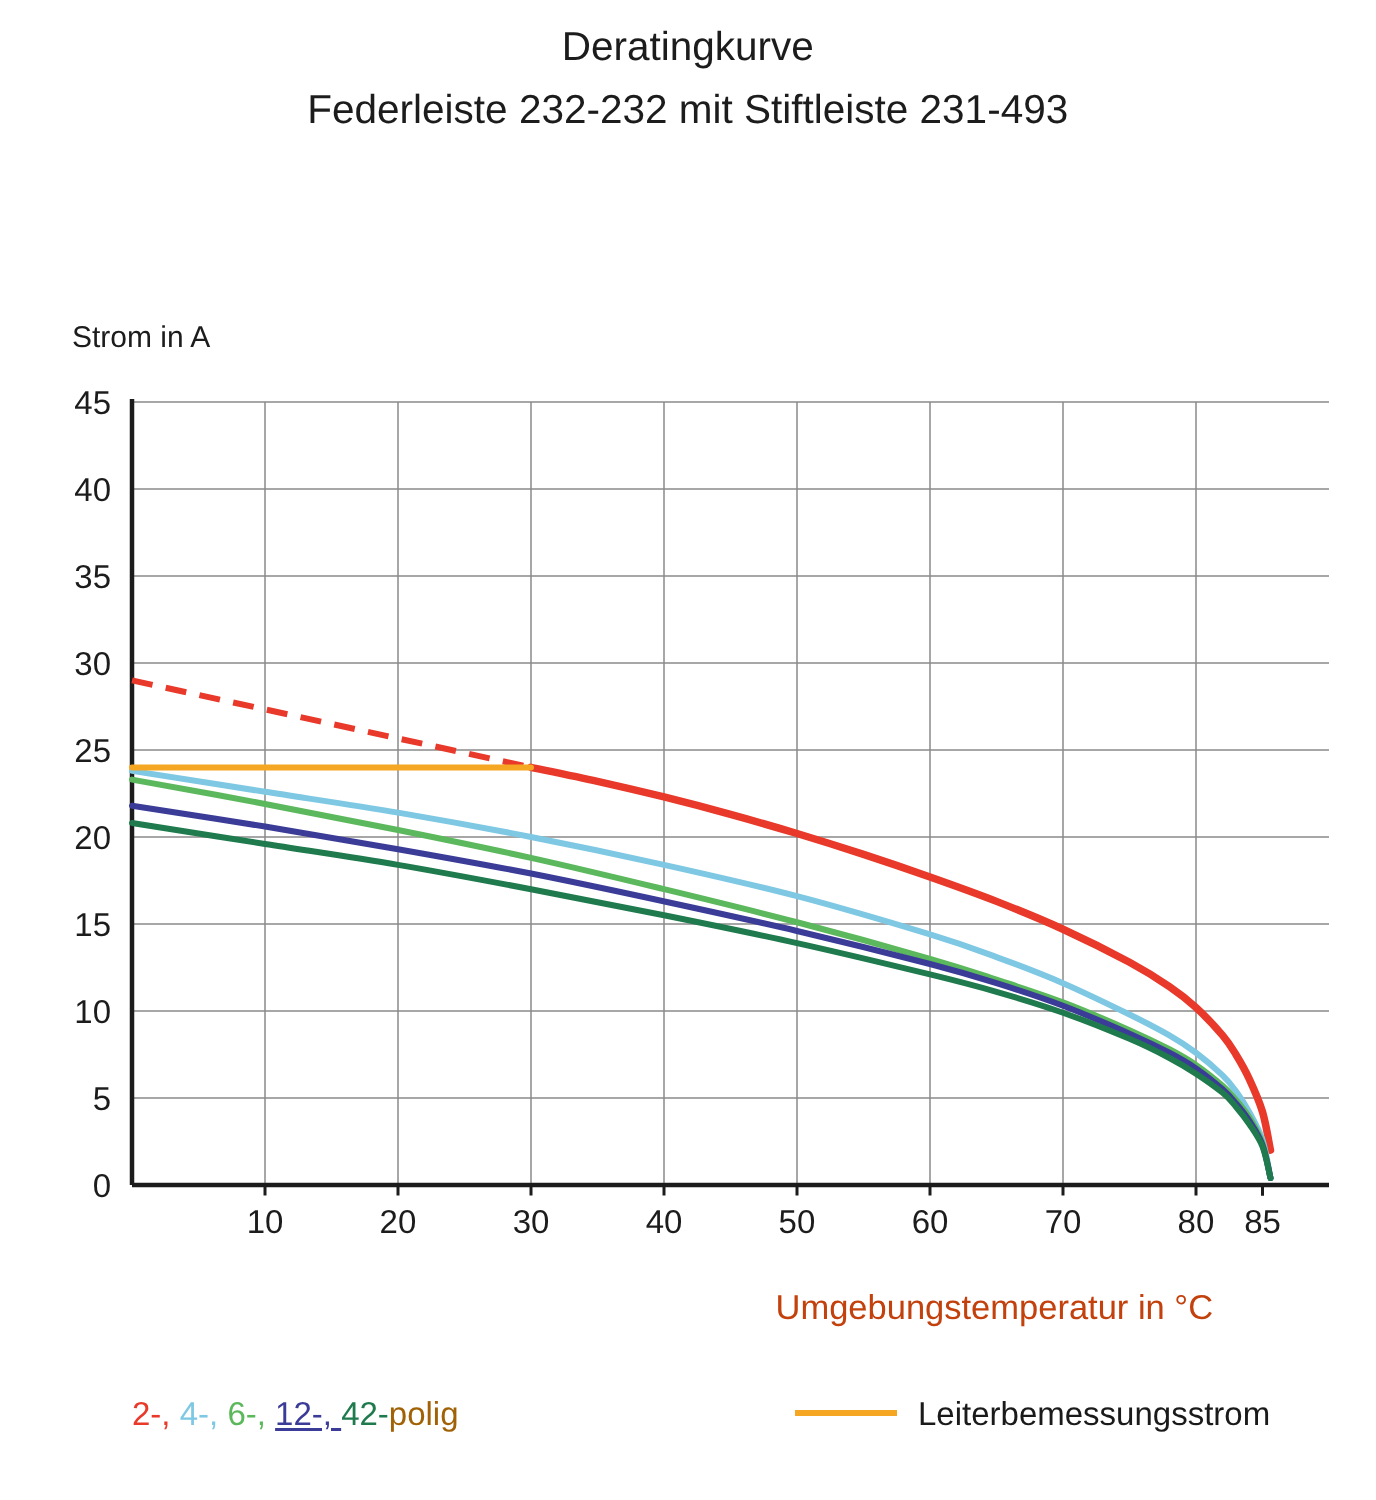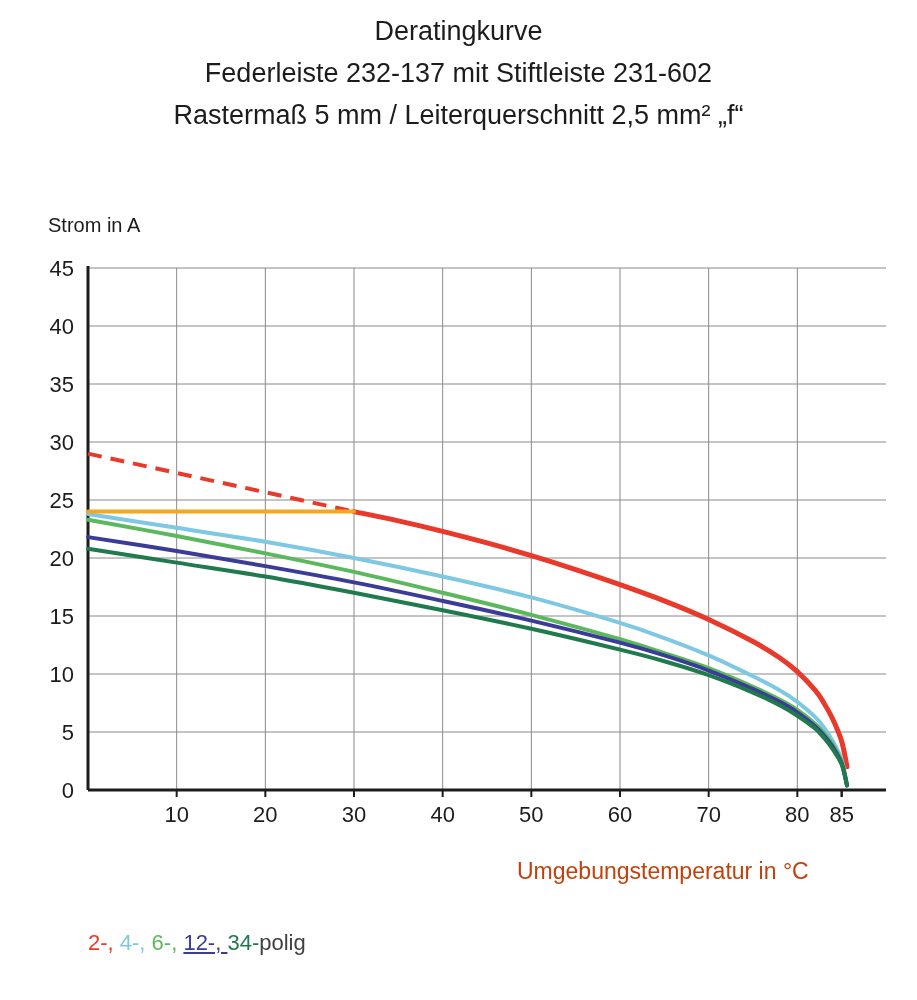--- a/index.html
+++ b/index.html
@@ -80,22 +80,21 @@
     font-size: 22px;
     fill: #1c1c1c;
     font-family: "Liberation Sans", sans-serif;
   }
 </style>
 </head>
 <body>
 
 <div class="title-block">
   <div class="title-line">Deratingkurve</div>
-  <div class="title-line">Federleiste 232-137 mit Stiftleiste 231-602</div>
-  <div class="title-line">Rastermaß 5 mm / Leiterquerschnitt 2,5 mm² „f“</div>
+  <div class="title-line">Federleiste 232-232 mit Stiftleiste 231-493</div>
 </div>
 
 <div class="y-axis-label">Strom in A</div>
 <div class="x-axis-label">Umgebungstemperatur in °C</div>
 
 <svg class="plot" id="plot-svg" width="917" height="900">
     <line x1="176.66666666666666" y1="268" x2="176.66666666666666" y2="790" stroke="#8a8a8a" stroke-width="1"></line>
     <line x1="265.3333333333333" y1="268" x2="265.3333333333333" y2="790" stroke="#8a8a8a" stroke-width="1"></line>
     <line x1="354" y1="268" x2="354" y2="790" stroke="#8a8a8a" stroke-width="1"></line>
     <line x1="442.66666666666663" y1="268" x2="442.66666666666663" y2="790" stroke="#8a8a8a" stroke-width="1"></line>
@@ -146,14 +145,17 @@
     <path d="M88.00,453.60 L354.00,511.60" fill="none" stroke="#e8392a" stroke-width="4" stroke-dasharray="14 9" stroke-linecap="butt"></path>
     <path d="M354.00,511.60 C361.39,513.15 383.56,517.59 398.33,520.88 C413.11,524.17 427.89,527.65 442.67,531.32 C457.44,534.99 472.22,538.86 487.00,542.92 C501.78,546.98 516.56,551.23 531.33,555.68 C546.11,560.13 560.89,564.77 575.67,569.60 C590.44,574.43 605.22,579.46 620.00,584.68 C634.78,589.90 649.56,595.12 664.33,600.92 C679.11,606.72 693.89,612.71 708.67,619.48 C723.44,626.25 741.18,635.14 753.00,641.52 C764.82,647.90 772.21,652.73 779.60,657.76 C786.99,662.79 791.42,666.27 797.33,671.68 C803.24,677.09 810.63,685.02 815.07,690.24 C819.50,695.46 820.98,698.17 823.93,703.00 C826.89,707.83 829.84,712.86 832.80,719.24 C835.76,725.62 839.30,733.35 841.67,741.28 C844.03,749.21 846.10,762.55 846.99,766.80" fill="none" stroke="#e8392a" stroke-width="5" stroke-linecap="round" stroke-linejoin="round"></path>
     <path d="M88.00,513.92 C102.78,516.24 147.11,523.20 176.67,527.84 C206.22,532.48 235.78,536.73 265.33,541.76 C294.89,546.79 324.44,552.20 354.00,558.00 C383.56,563.80 413.11,569.99 442.67,576.56 C472.22,583.13 501.78,589.71 531.33,597.44 C560.89,605.17 597.83,616.19 620.00,622.96 C642.17,629.73 649.56,632.63 664.33,638.04 C679.11,643.45 693.89,649.06 708.67,655.44 C723.44,661.82 741.18,670.52 753.00,676.32 C764.82,682.12 772.21,685.99 779.60,690.24 C786.99,694.49 791.42,697.39 797.33,701.84 C803.24,706.29 810.63,712.67 815.07,716.92 C819.50,721.17 820.98,723.30 823.93,727.36 C826.89,731.42 829.84,735.87 832.80,741.28 C835.76,746.69 839.30,752.49 841.67,759.84 C844.03,767.19 846.10,781.11 846.99,785.36" fill="none" stroke="#7ec8e3" stroke-width="4" stroke-linecap="round" stroke-linejoin="round"></path>
     <path d="M88.00,519.72 C102.78,522.43 147.11,530.35 176.67,535.96 C206.22,541.57 235.78,547.37 265.33,553.36 C294.89,559.35 324.44,565.35 354.00,571.92 C383.56,578.49 413.11,585.65 442.67,592.80 C472.22,599.95 501.78,607.11 531.33,614.84 C560.89,622.57 597.83,632.82 620.00,639.20 C642.17,645.58 649.56,648.29 664.33,653.12 C679.11,657.95 693.89,662.59 708.67,668.20 C723.44,673.81 741.18,681.54 753.00,686.76 C764.82,691.98 772.21,695.65 779.60,699.52 C786.99,703.39 791.42,705.90 797.33,709.96 C803.24,714.02 810.63,720.01 815.07,723.88 C819.50,727.75 820.98,729.68 823.93,733.16 C826.89,736.64 829.84,739.93 832.80,744.76 C835.76,749.59 839.30,755.39 841.67,762.16 C844.03,768.93 846.10,781.49 846.99,785.36" fill="none" stroke="#5cb85c" stroke-width="4" stroke-linecap="round" stroke-linejoin="round"></path>
     <path d="M88.00,537.12 C102.78,539.44 147.11,546.21 176.67,551.04 C206.22,555.87 235.78,560.90 265.33,566.12 C294.89,571.34 324.44,576.56 354.00,582.36 C383.56,588.16 413.11,594.54 442.67,600.92 C472.22,607.30 501.78,613.68 531.33,620.64 C560.89,627.60 597.83,636.88 620.00,642.68 C642.17,648.48 649.56,650.80 664.33,655.44 C679.11,660.08 693.89,664.91 708.67,670.52 C723.44,676.13 741.18,683.86 753.00,689.08 C764.82,694.30 772.21,697.97 779.60,701.84 C786.99,705.71 791.42,708.22 797.33,712.28 C803.24,716.34 810.63,722.33 815.07,726.20 C819.50,730.07 820.98,732.00 823.93,735.48 C826.89,738.96 829.84,742.44 832.80,747.08 C835.76,751.72 839.30,756.94 841.67,763.32 C844.03,769.70 846.10,781.69 846.99,785.36" fill="none" stroke="#3b3b98" stroke-width="4" stroke-linecap="round" stroke-linejoin="round"></path>
     <path d="M88.00,548.72 C102.78,551.04 147.11,558.00 176.67,562.64 C206.22,567.28 235.78,571.53 265.33,576.56 C294.89,581.59 324.44,587.19 354.00,592.80 C383.56,598.41 413.11,604.21 442.67,610.20 C472.22,616.19 501.78,622.19 531.33,628.76 C560.89,635.33 597.83,644.23 620.00,649.64 C642.17,655.05 649.56,656.99 664.33,661.24 C679.11,665.49 693.89,669.94 708.67,675.16 C723.44,680.38 741.18,687.53 753.00,692.56 C764.82,697.59 772.21,701.45 779.60,705.32 C786.99,709.19 791.42,711.89 797.33,715.76 C803.24,719.63 810.63,724.85 815.07,728.52 C819.50,732.19 820.98,734.32 823.93,737.80 C826.89,741.28 829.84,744.95 832.80,749.40 C835.76,753.85 839.30,758.49 841.67,764.48 C844.03,770.47 846.10,781.88 846.99,785.36" fill="none" stroke="#1f7a4d" stroke-width="4" stroke-linecap="round" stroke-linejoin="round"></path>
     <path d="M88.00,511.60 L354.00,511.60" fill="none" stroke="#f5a623" stroke-width="4" stroke-linecap="round" stroke-linejoin="round"></path>
   </svg>
 
 <div class="legend">
-  <div class="legend-series" id="legend-series"><span style="color: rgb(232, 57, 42);">2-, </span><span style="color: rgb(126, 200, 227);">4-, </span><span style="color: rgb(92, 184, 92);">6-, </span><span style="color: rgb(59, 59, 152); text-decoration: underline;">12-, </span><span style="color: rgb(31, 122, 77);">34-</span><span style="color: #404040;">polig</span></div>
+  <div class="legend-series" id="legend-series"><span style="color: rgb(232, 57, 42);">2-, </span><span style="color: rgb(126, 200, 227);">4-, </span><span style="color: rgb(92, 184, 92);">6-, </span><span style="color: rgb(59, 59, 152); text-decoration: underline;">12-, </span><span style="color: rgb(31, 122, 77);">42-</span><span style="color: #a16207;">polig</span></div>
+  <div class="legend-current">
+    <span class="legend-swatch"></span><span>Leiterbemessungsstrom</span>
+  </div>
 </div>
 
 </body></html>

